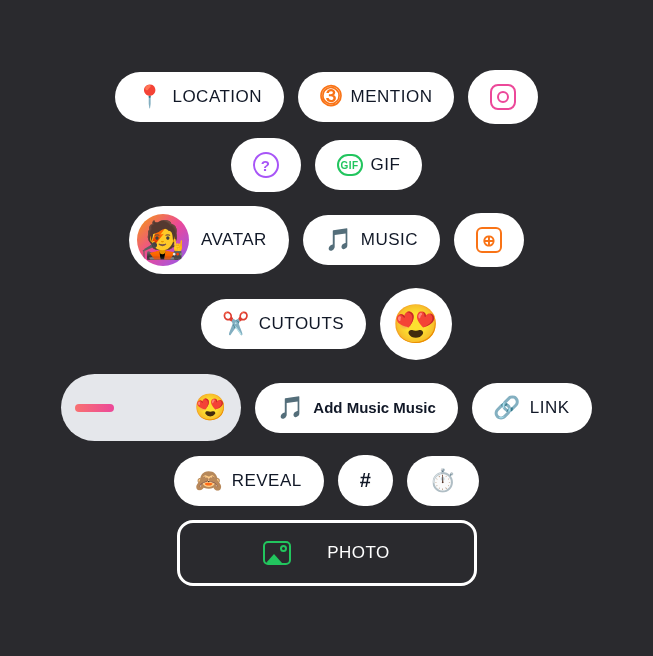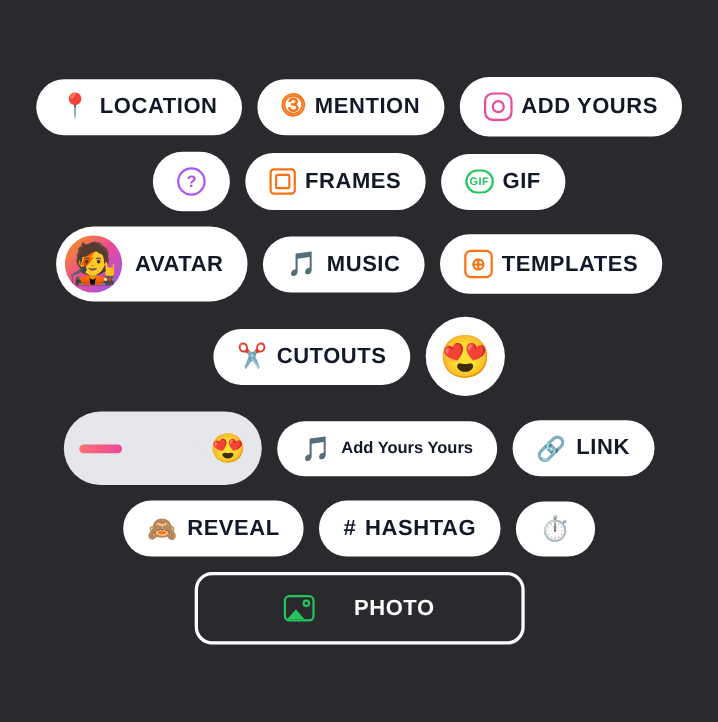--- a/index.html
+++ b/index.html
@@ -114,22 +114,22 @@
       background: transparent;
       border: 3px solid #ffffff;
       border-radius: 16px;
       width: 300px;
       padding: 18px 22px;
     }
     .btn-photo .label { color: #ffffff; }
 
     .label {
       color: #111827;
-      font-weight: 700;
-      font-size: 20px;
+      font-weight: 400;
+      font-size: 17px;
       letter-spacing: 0.5px;
       text-transform: uppercase;
     }
 
     .btn-photo .label {
       color: #ffffff;
       margin-left: 28px;
     }
     .camera-icon {
       width: 26px; height: 26px;
@@ -214,33 +214,26 @@
       <span class="label">LOCATION</span>
     </button>
     <button class="sticker-btn btn-mention">
       <span class="icon" style="font-size:22px;color:#f97316;">⓷</span>
       <span class="label">MENTION</span>
     </button>
     <button class="sticker-btn btn-addyours">
       <div class="camera-icon">
         <div class="camera-inner"></div>
       </div>
-      <span class="label">ADD YOURS</span>
     </button>
   </div>
 
   <div class="row">
     <button class="sticker-btn btn-questions">
       <div class="question-icon">?</div>
-    </button>
-    <button class="sticker-btn btn-frames">
-      <div class="frames-icon">
-        <div class="frames-inner"></div>
-      </div>
-      <span class="label">FRAMES</span>
     </button>
     <button class="sticker-btn btn-gif">
       <div class="gif-icon" style="font-size:10px;font-weight:900;color:#22c55e;border:2.5px solid #22c55e;border-radius:13px;padding:0 4px;display:flex;align-items:center;justify-content:center;">GIF</div>
       <span class="label">GIF</span>
     </button>
   </div>
 
   <div class="row">
     <button class="sticker-btn btn-avatar">
       <div class="avatar-img">
@@ -249,21 +242,20 @@
       <span class="label" style="margin-left:4px;">AVATAR</span>
     </button>
     <button class="sticker-btn btn-music">
       <span class="icon music-icon">🎵</span>
       <span class="label">MUSIC</span>
     </button>
     <button class="sticker-btn btn-templates">
       <div class="templates-icon">
         <span class="templates-plus">⊕</span>
       </div>
-      <span class="label">TEMPLATES</span>
     </button>
   </div>
 
   <div class="row">
     <button class="sticker-btn btn-cutouts">
       <span class="icon scissors-icon">✂️</span>
       <span class="label">CUTOUTS</span>
     </button>
     <button class="sticker-btn btn-emoji">
       <span>😍</span>
@@ -275,38 +267,37 @@
     <button class="sticker-btn btn-slider" style="width:180px;padding:18px 14px;gap:0;flex-direction:column;position:relative;">
       <div style="display:flex;align-items:center;width:100%;gap:8px;">
         <div style="flex:1;height:8px;background:#e5e7eb;border-radius:4px;position:relative;">
           <div style="position:absolute;left:0;top:0;width:35%;height:100%;background:linear-gradient(to right,#f87171,#ec4899);border-radius:4px;"></div>
         </div>
         <span style="font-size:26px;">😍</span>
       </div>
     </button>
     <button class="sticker-btn btn-addyoursmusic">
       <span class="icon addmusic-icon" style="color:#ec4899;font-size:22px;">🎵</span>
-      <span class="label" style="font-size:15px;font-weight:800;text-transform:none;letter-spacing:0;">Add Yours Yours</span>
+      <span class="label" style="font-size:15px;font-weight:800;text-transform:none;letter-spacing:0;">Add Music Music</span>
     </button>
     <button class="sticker-btn btn-link">
       <span class="icon link-icon">🔗</span>
       <span class="label">LINK</span>
     </button>
   </div>
 
   <div class="row">
     <button class="sticker-btn btn-reveal">
       <span class="icon reveal-icon" style="position:relative;display:inline-block;">
         <span style="font-size:22px;color:#ec4899;">🙈</span>
       </span>
       <span class="label">REVEAL</span>
     </button>
     <button class="sticker-btn btn-hashtag">
       <span class="hash-icon" style="font-size:20px;font-weight:900;color:#111827;">#</span>
-      <span class="label">HASHTAG</span>
     </button>
     <button class="sticker-btn btn-countdown">
       <span class="icon countdown-icon" style="font-size:22px;color:#ec4899;">⏱️</span>
     </button>
   </div>
 
   <div class="row">
     <button class="sticker-btn btn-photo" style="width:300px;background:transparent;border:3px solid #fff;border-radius:16px;padding:18px 22px;">
       <div class="photo-img-icon">
         <div class="photo-mountain"></div>

